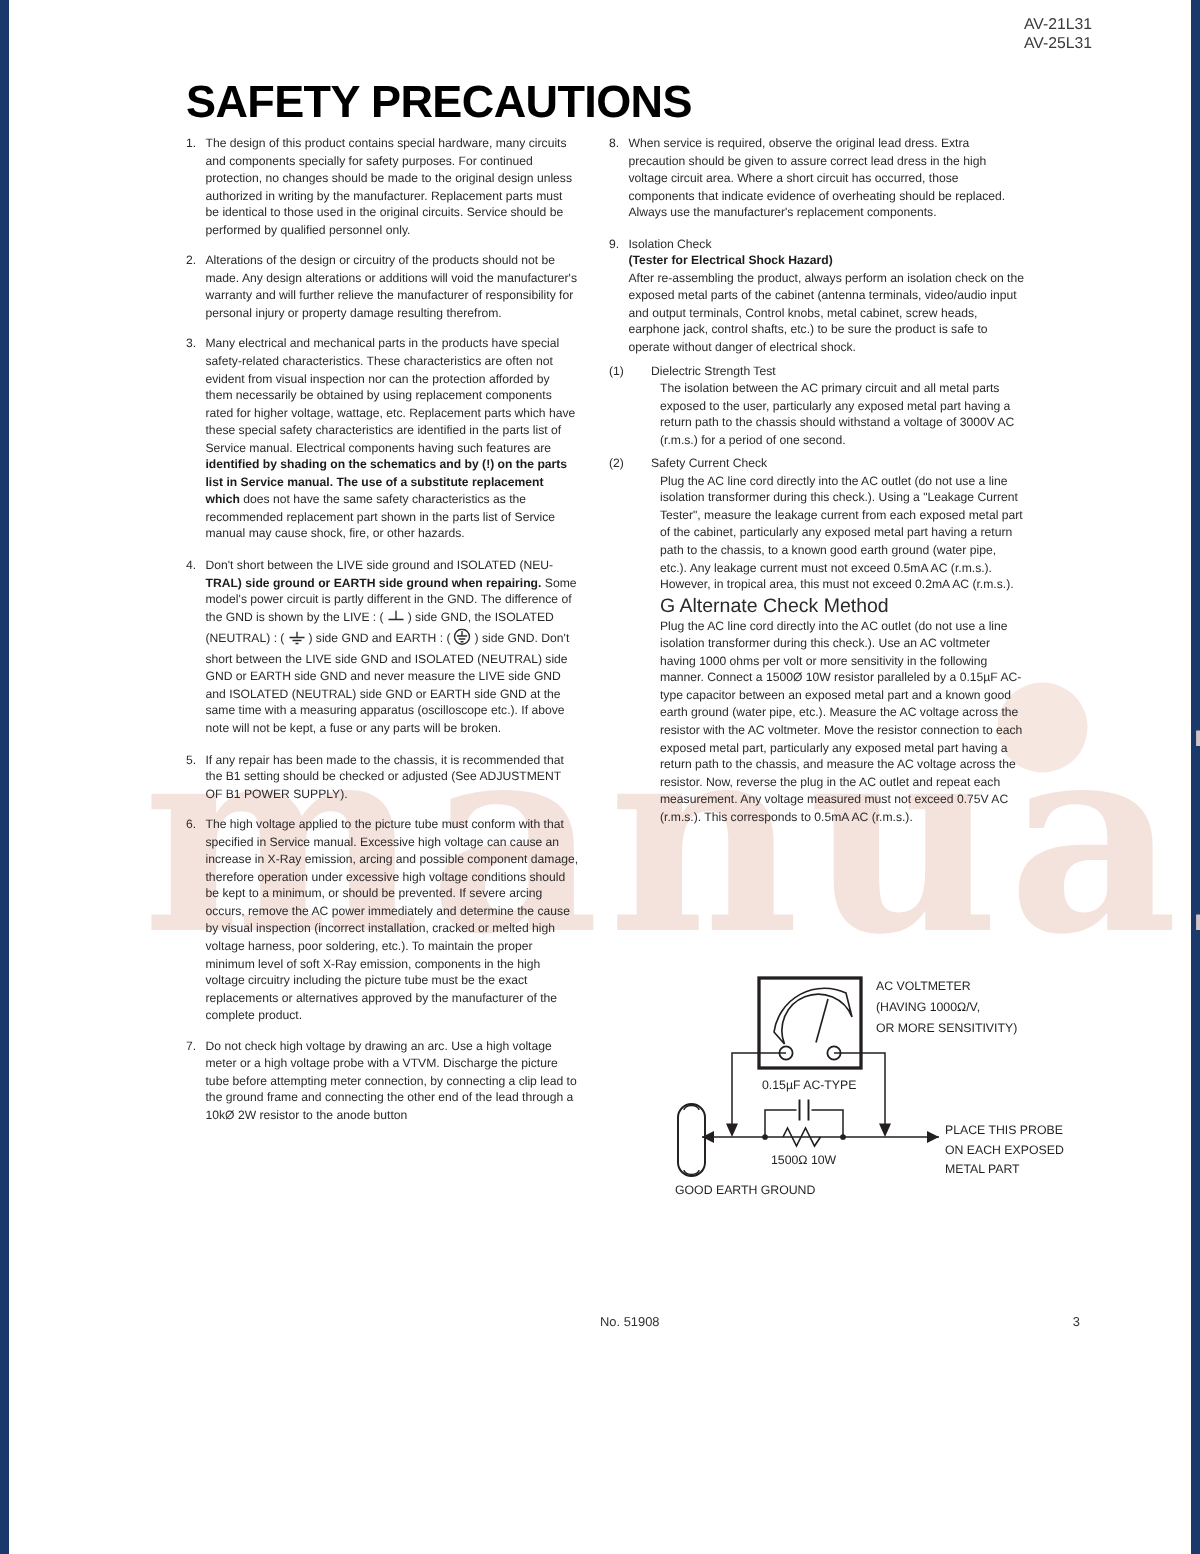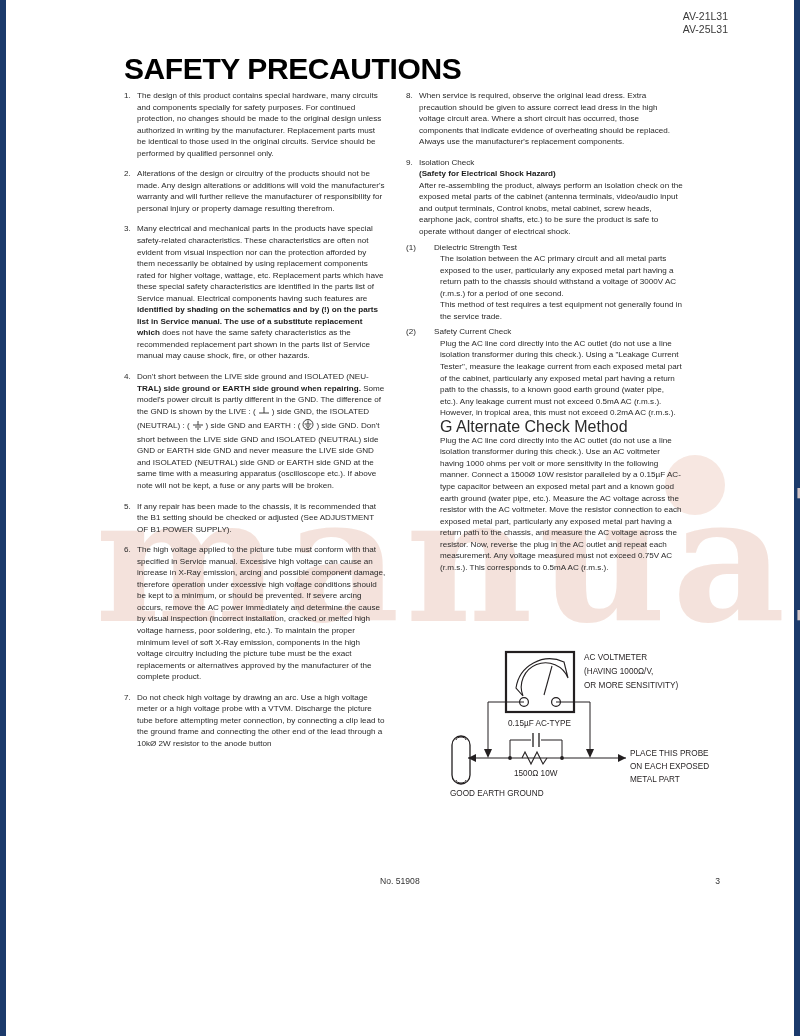--- a/index.html
+++ b/index.html
@@ -101,21 +101,21 @@
   .item .body {
     margin-left: 13px;
   }
   .item.sub .num { width: 18px; }
   .item.sub .body { margin-left: 28px; }
 
   .bold { font-weight: 700; color: #1c1c1c; }
   .gap-sm { margin-bottom: 4px; }
 
   .heading-alt {
-    font-size: 16px;
+    font-size: 13px;
     line-height: 14px;
     margin: 1px 0 1px 0;
     color: #2a2a2a;
   }
 
   
   .gsym {
     display: inline-block;
     vertical-align: -2px;
     margin: 0 1px;
@@ -131,21 +131,21 @@
   .figure svg { display: block; }
 
   
   .footer {
     position: absolute;
     left: 0; right: 0; top: 876px;
     z-index: 3;
   }
   .footer .doc-no {
     position: absolute;
-    left: 380px; top: 0;
+    left: 400px; top: 0;
     font-size: 8.6px;
     color: #333;
   }
   .footer .page-no {
     position: absolute;
     right: 80px; top: 0;
     font-size: 8.6px;
     color: #333;
   }
 </style>
@@ -225,31 +225,30 @@
 
     <div class="item">
       <span class="num">8.</span>
       <div class="body">When service is required, observe the original lead dress. Extra precaution should be given to assure correct lead dress in the high voltage circuit area. Where a short circuit has occurred, those components that indicate evidence of overheating should be replaced. Always use the manufacturer's replacement components.</div>
     </div>
 
     <div class="item gap-sm">
       <span class="num">9.</span>
       <div class="body">
         <div>Isolation Check</div>
-        <div class="bold">(Safety for Electrical Shock Hazard)</div>
+        <div class="bold">(Tester for Electrical Shock Hazard)</div>
         <div>After re-assembling the product, always perform an isolation check on the exposed metal parts of the cabinet (antenna terminals, video/audio input and output terminals, Control knobs, metal cabinet, screw heads, earphone jack, control shafts, etc.) to be sure the product is safe to operate without danger of electrical shock.</div>
       </div>
     </div>
 
     <div class="item sub gap-sm">
       <span class="num">(1)</span>
       <div class="body">
         <div>Dielectric Strength Test</div>
         <div style="margin-left:6px">The isolation between the AC primary circuit and all metal parts exposed to the user, particularly any exposed metal part having a return path to the chassis should withstand a voltage of 3000V AC (r.m.s.) for a period of one second.</div>
-        <div style="margin-left:6px">This method of test requires a test equipment not generally found in the service trade.</div>
       </div>
     </div>
 
     <div class="item sub">
       <span class="num">(2)</span>
       <div class="body">
         <div>Safety Current Check</div>
         <div style="margin-left:6px">Plug the AC line cord directly into the AC outlet (do not use a line isolation transformer during this check.). Using a "Leakage Current Tester", measure the leakage current from each exposed metal part of the cabinet, particularly any exposed metal part having a return path to the chassis, to a known good earth ground (water pipe, etc.). Any leakage current must not exceed 0.5mA AC (r.m.s.).</div>
         <div style="margin-left:6px">However, in tropical area, this must not exceed 0.2mA AC (r.m.s.).</div>
         <div class="heading-alt" style="margin-left:6px">G Alternate Check Method</div>

